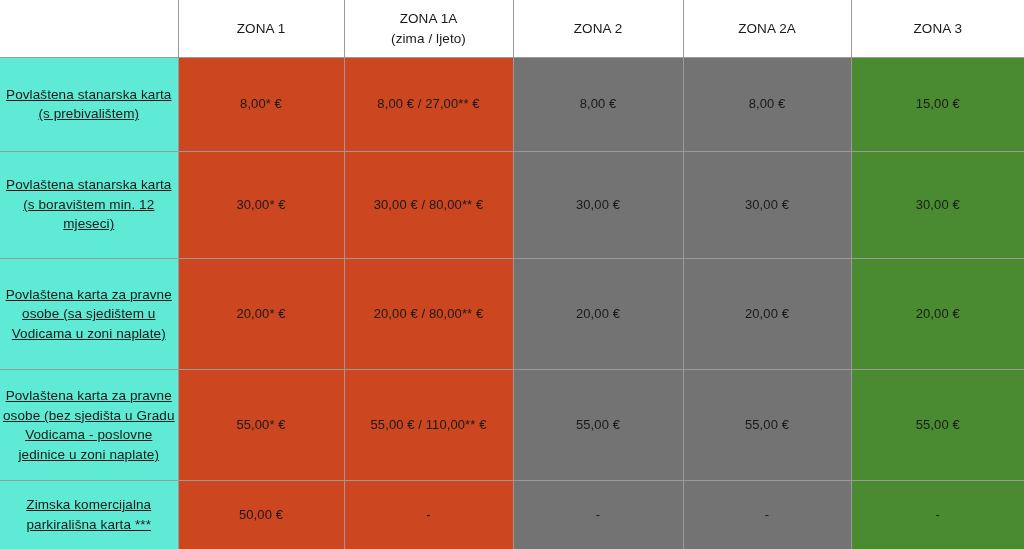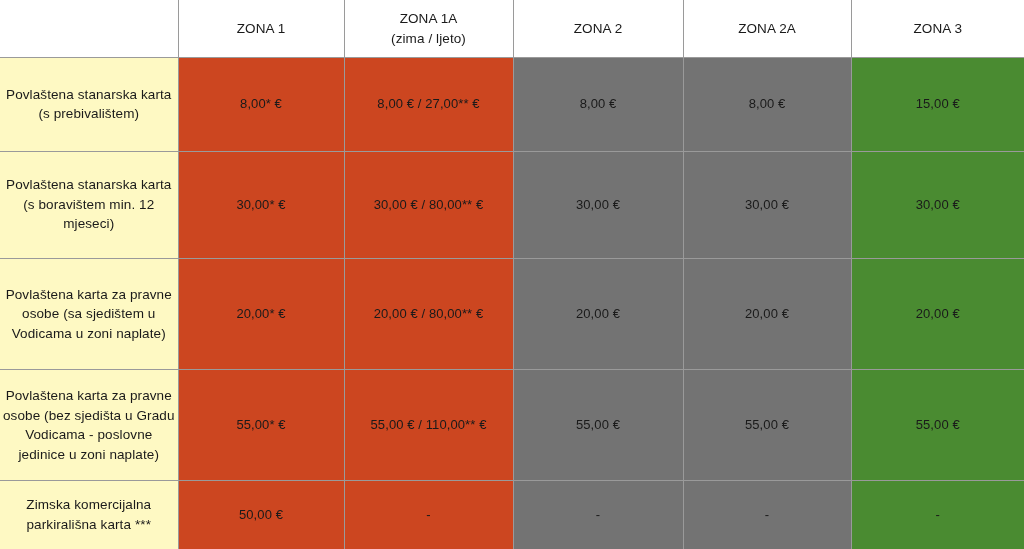--- a/index.html
+++ b/index.html
@@ -61,24 +61,25 @@
   .hdr{
     background:#ffffff;
     font-size:13.5px;
     color:#1a1a1a;
     height:57px;
   }
   .hdr .hdr-main{display:block;}
   .hdr .hdr-sub{display:block;}
 
   .rowlabel{
-    background:#fef9c3;
+    background:#5eead4;
     color:#1a1a1a;
     font-size:13.5px;
     padding:4px 14px;
+    text-decoration:underline;
   }
 
   .c-orange{background:#CC4620;}
   .c-yellow{background:#737373;}
   .c-green{background:#4A8B31;}
 
   .val{
     font-size:13px;
     color:#1a1a1a;
     white-space:nowrap;

